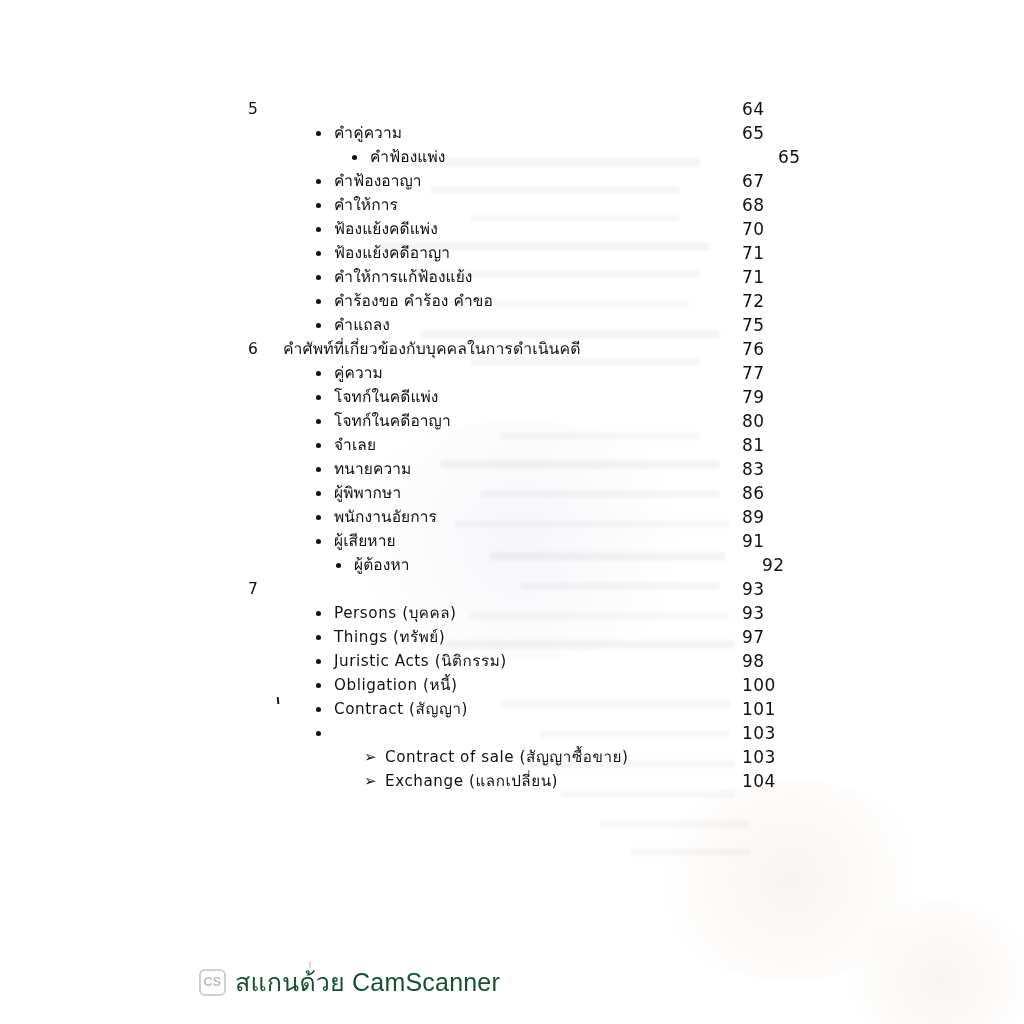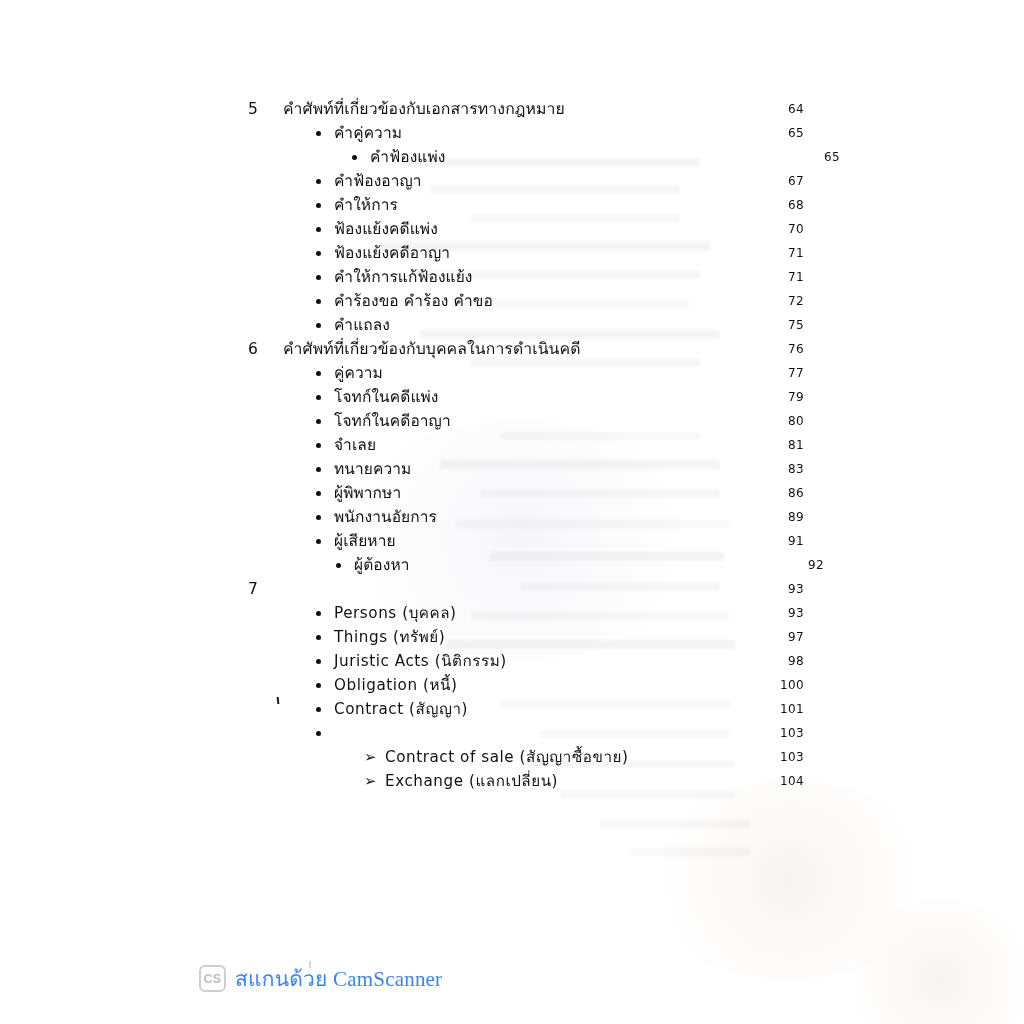--- a/index.html
+++ b/index.html
@@ -111,22 +111,22 @@
     font-size: 15px;
     line-height: 18px;
     color: #111;
   }
 
   .pagenum {
     position: absolute;
     top: 0;
     left: 742px;
     width: 62px;
-    text-align: right;
-    font-size: 12px;
+    text-align: left;
+    font-size: 17px;
     line-height: 24px;
     letter-spacing: 0.4px;
   }
 
   
   .toc .row { text-rendering: optimizeLegibility; }
 
   
   .ink-fleck {
     position: absolute;
@@ -160,23 +160,23 @@
     box-sizing: border-box;
   }
   .cs-badge span {
     font-family: "Liberation Sans", sans-serif;
     font-size: 12.5px;
     font-weight: 700;
     color: #bdbdbd;
     letter-spacing: 0.4px;
   }
   .wm-text {
-    font-family: Liberation Serif, serif;
-    font-size: 21px;
-    color: #3b82f6;
+    font-family: Liberation Sans, sans-serif;
+    font-size: 25px;
+    color: #14532d;
     letter-spacing: 0.2px;
     white-space: nowrap;
   }
   .wm-dot {
     position: absolute;
     left: 309px;
     top: 961px;
     width: 2px;
     height: 7px;
     background: #d6d6d6;
@@ -213,21 +213,20 @@
     <div class="bleed b3" style="left:630px; top:848px; width:120px; height:8px;"></div>
   </div>
 
   <div class="tint warm" style="left:640px; top:780px; width:300px; height:200px;"></div>
   <div class="tint cool" style="left:330px; top:420px; width:380px; height:240px;"></div>
   <div class="tint warm" style="left:840px; top:900px; width:200px; height:160px;"></div>
 
   <div class="toc" id="toc">
       <div class="row level-chapter" style="top: 97px;">
         <div class="chapnum">5</div>
-        <div class="label">คำศัพท์ที่เกี่ยวข้องกับเอกสารทางกฎหมาย</div>
         <div class="pagenum">64</div>
       </div>
       <div class="row level-bullet" style="top: 121px;">
         <div class="bullet"></div>
         <div class="label">คำคู่ความ</div>
         <div class="pagenum">65</div>
       </div>
       <div class="row level-bullet" style="top: 145px; margin-left: 36px;">
         <div class="bullet"></div>
         <div class="label">คำฟ้องแพ่ง</div>

